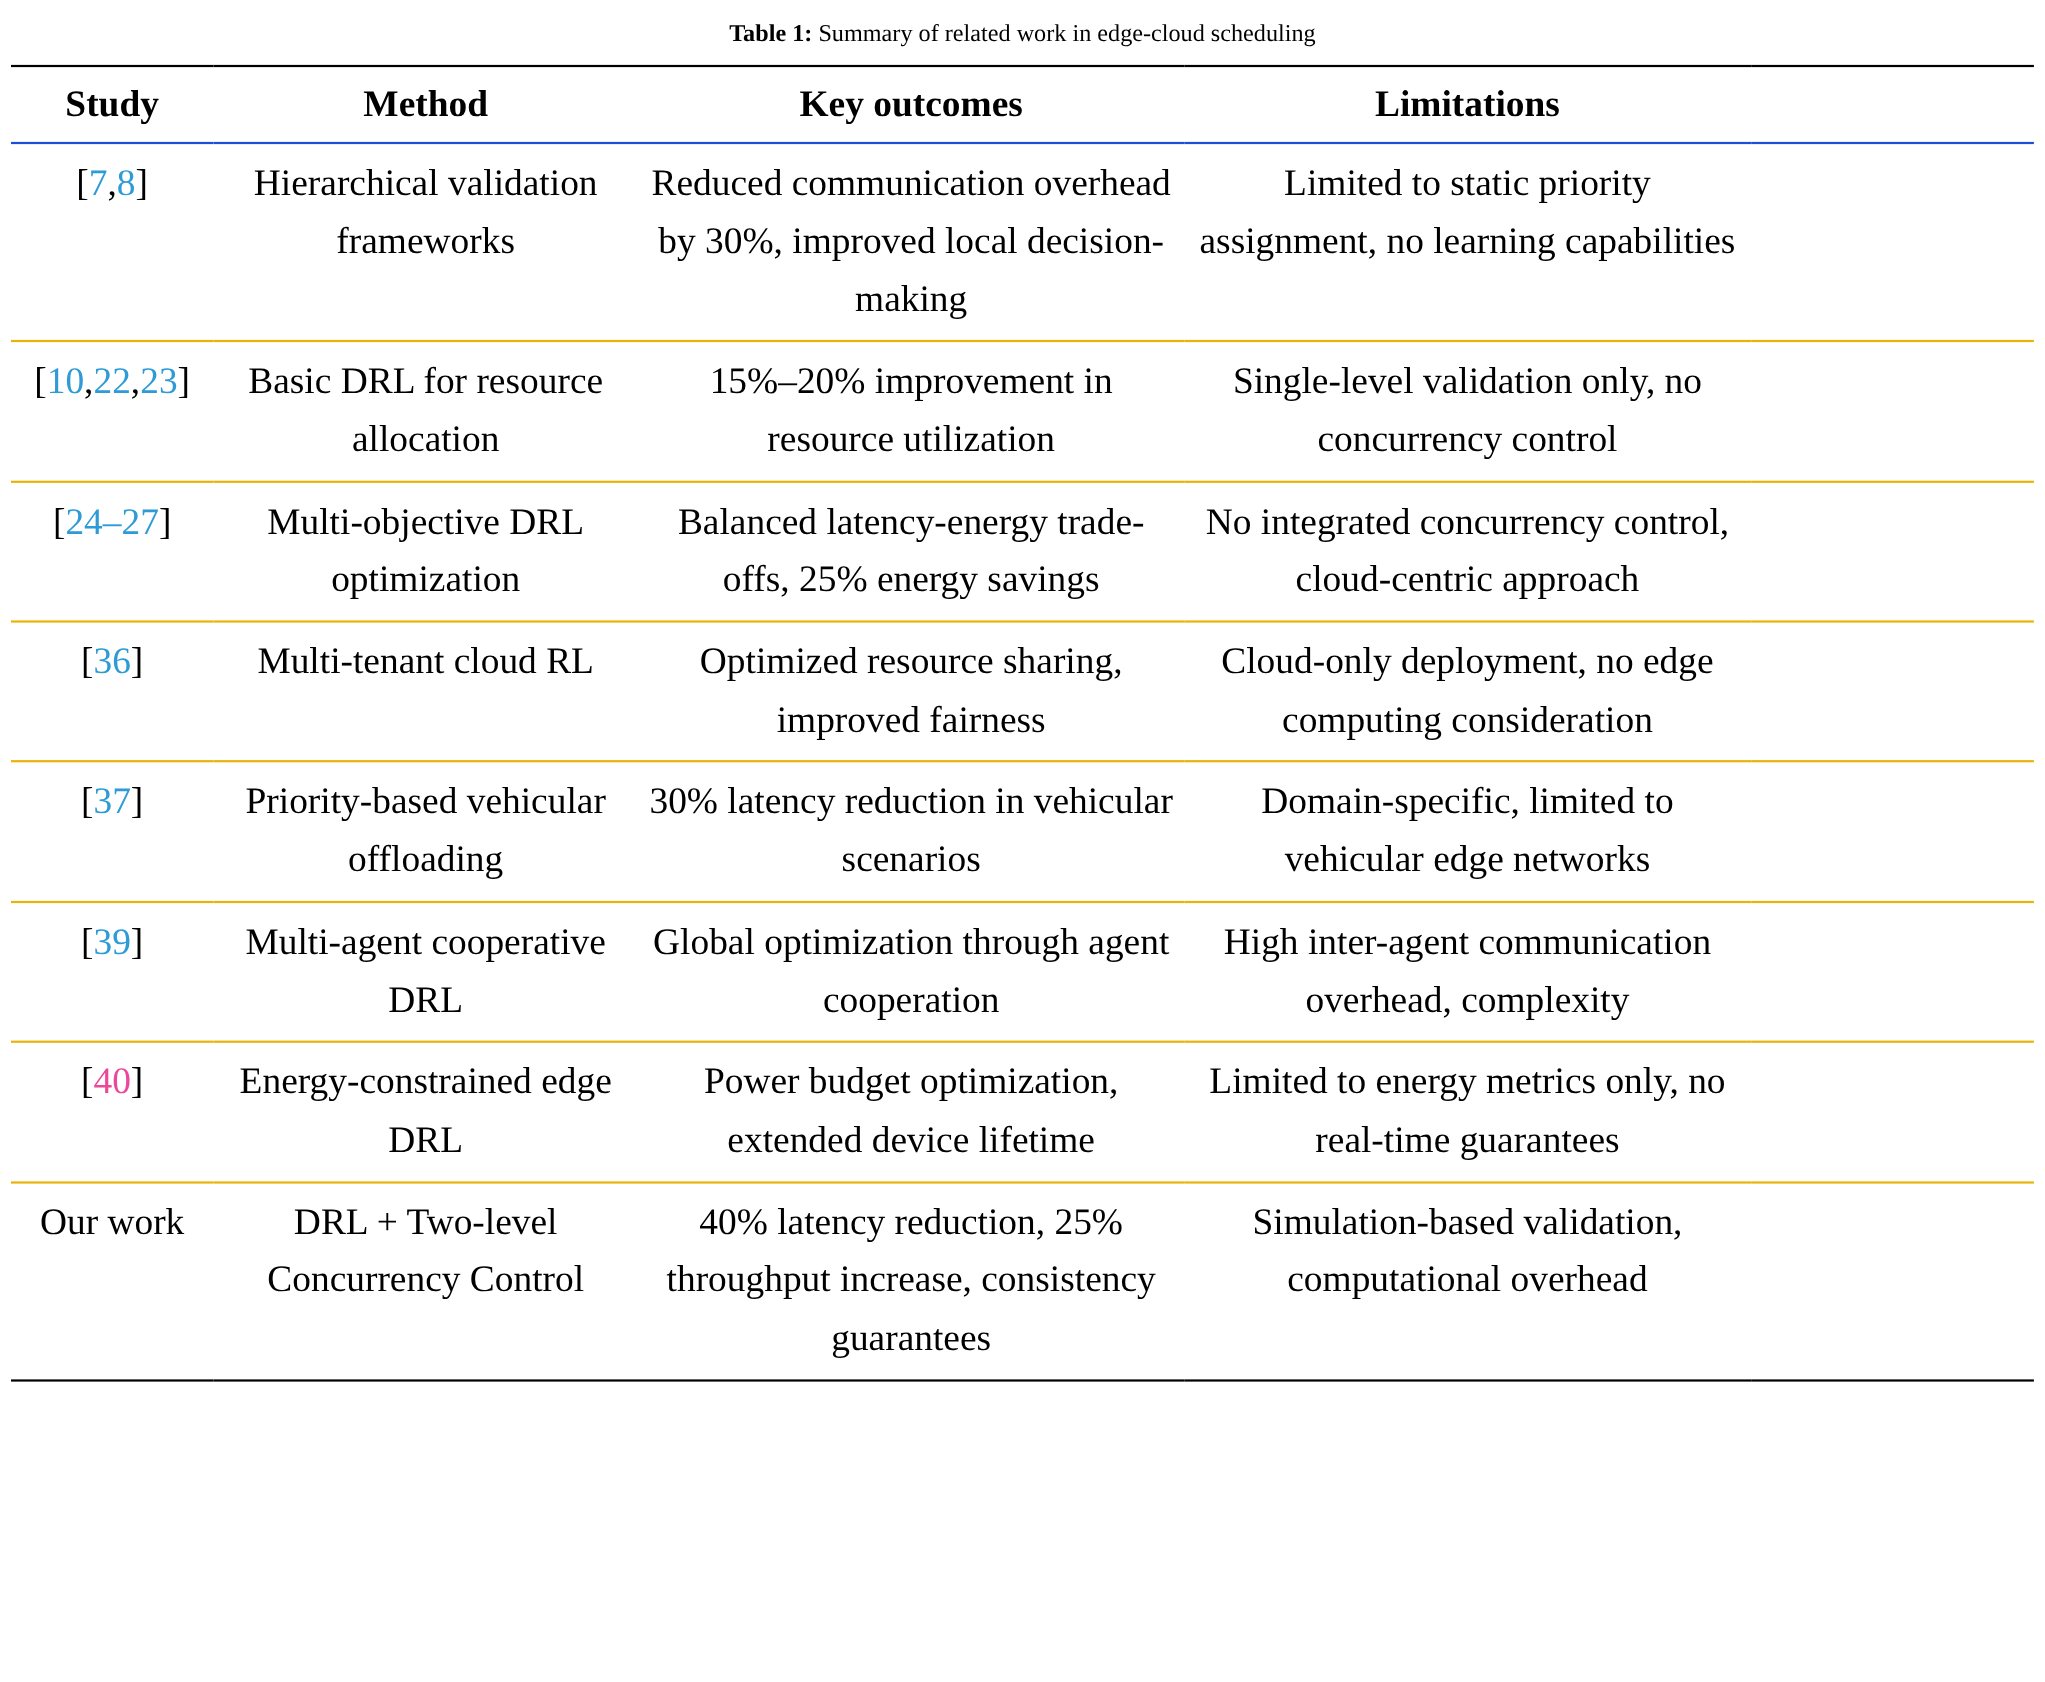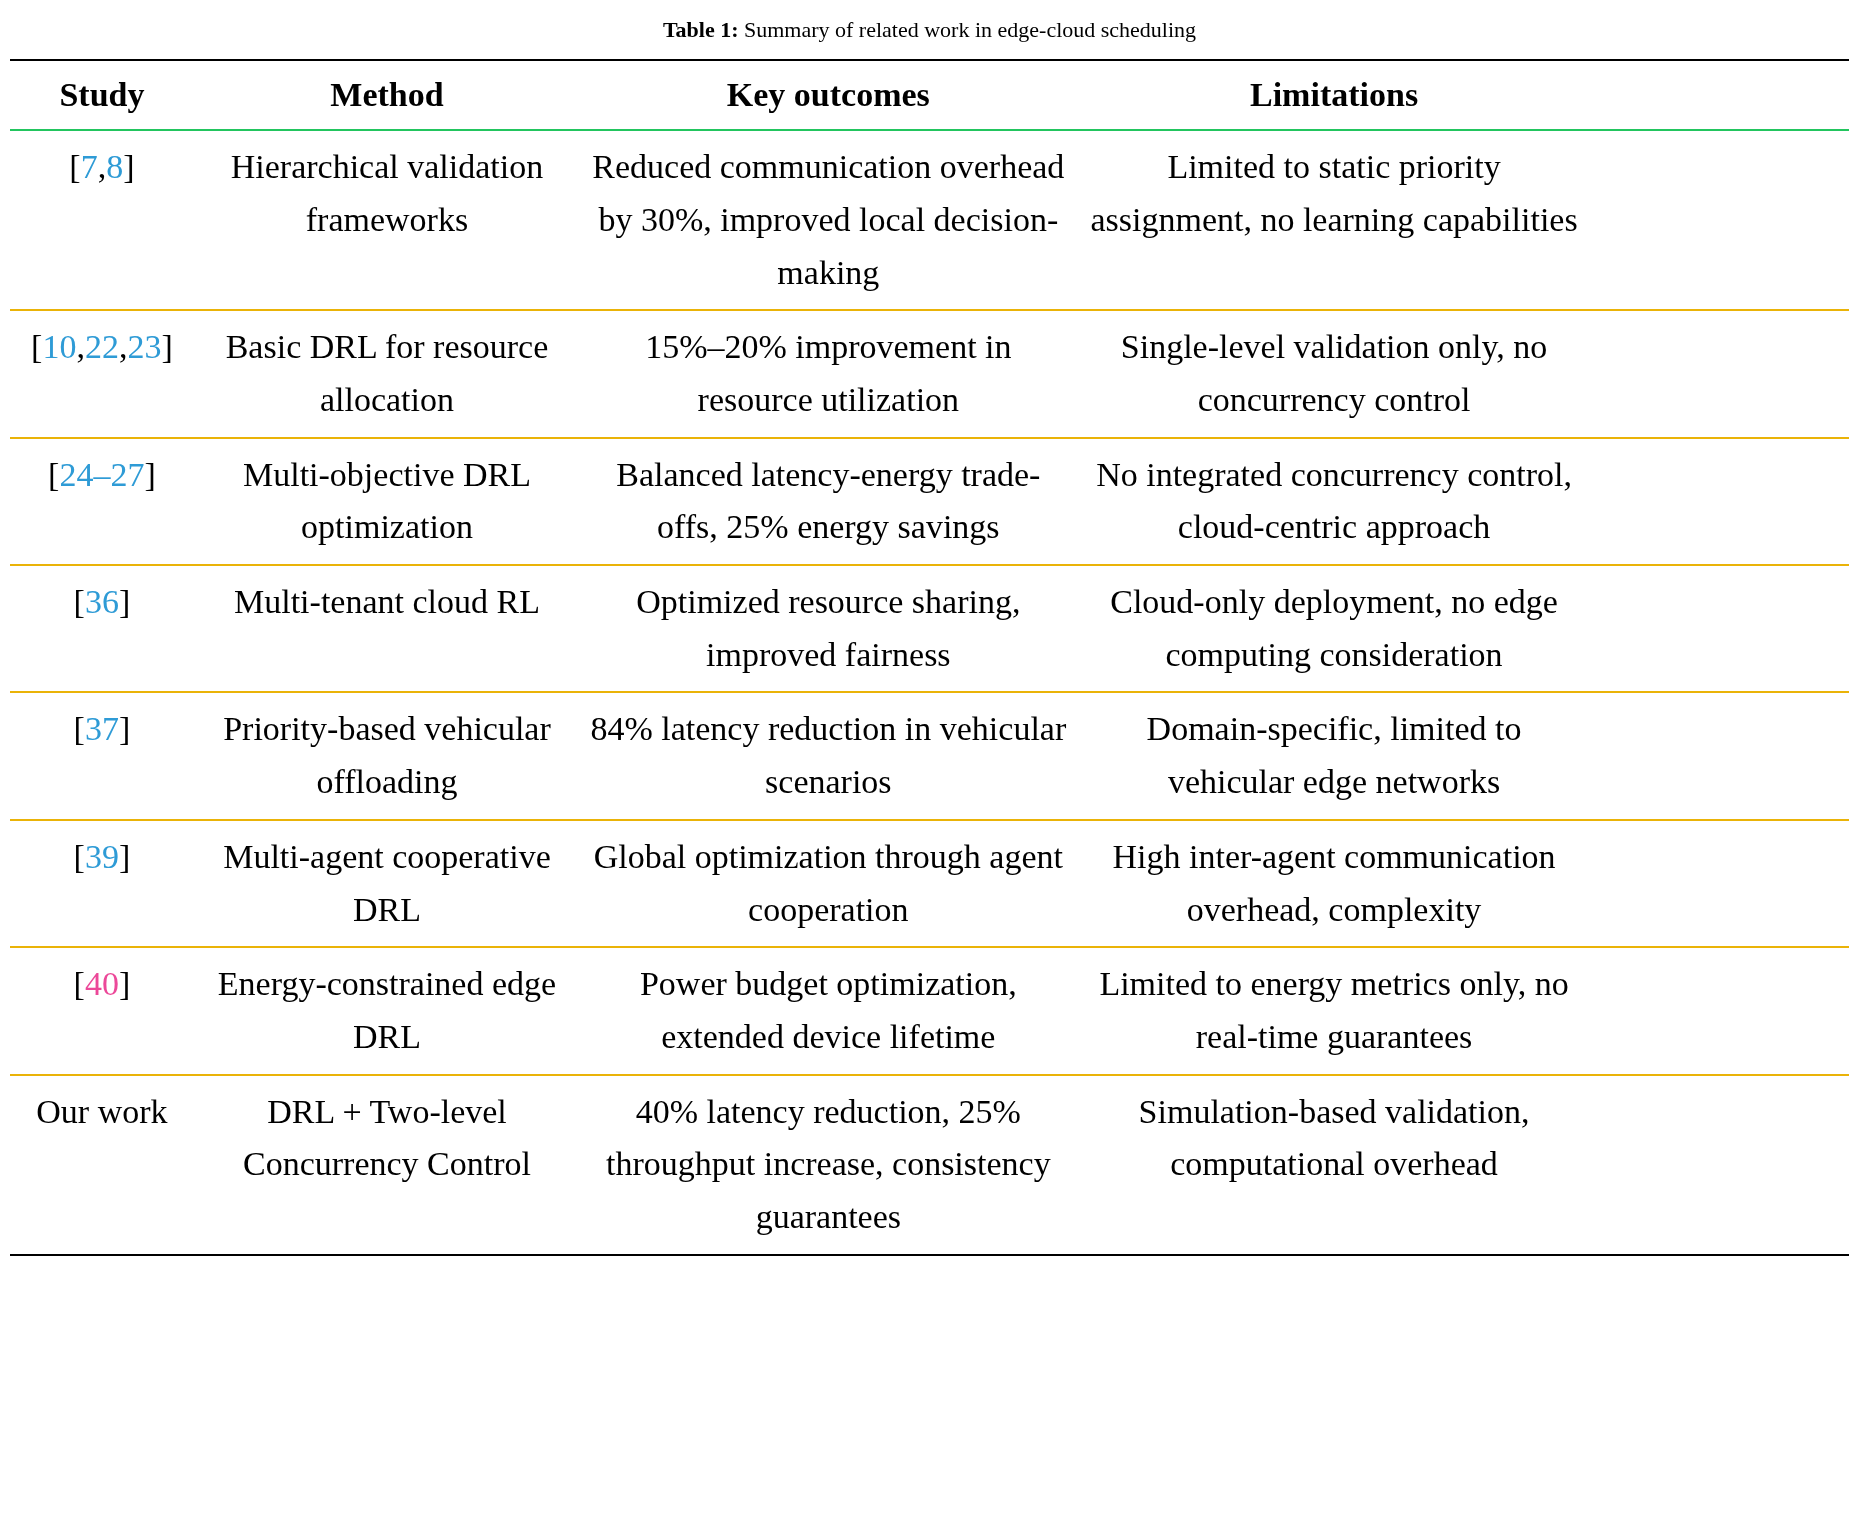--- a/index.html
+++ b/index.html
@@ -27,21 +27,21 @@
     table-layout: fixed;
     font-size: 34px;
     line-height: 1.55;
   }
   thead th {
     font-weight: bold;
     text-align: center;
     vertical-align: top;
     padding: 8px 8px;
     border-top: 2.5px solid #000;
-    border-bottom: 2px solid #22c55e;
+    border-bottom: 2px solid #1d4ed8;
   }
   tbody td {
     text-align: center;
     vertical-align: top;
     padding: 10px 8px;
     border-bottom: 2px solid #eab308;
   }
   tbody tr:last-child td { border-bottom: 2.5px solid #000; }
   .cite-link { text-decoration: none; cursor: pointer; }
 </style>
@@ -94,21 +94,21 @@
         <tr>
           <td><span>[</span><span class="cite-link" style="color: rgb(46, 155, 214);">36</span><span>]</span></td>
           <td>Multi-tenant cloud RL</td>
           <td>Optimized resource sharing, improved fairness</td>
           <td>Cloud-only deployment, no edge computing consideration</td>
           <td></td>
         </tr>
         <tr>
           <td><span>[</span><span class="cite-link" style="color: rgb(46, 155, 214); margin-top: 20px;">37</span><span>]</span></td>
           <td>Priority-based vehicular offloading</td>
-          <td>84% latency reduction in vehicular scenarios</td>
+          <td>30% latency reduction in vehicular scenarios</td>
           <td>Domain-specific, limited to vehicular edge networks</td>
           <td></td>
         </tr>
         <tr>
           <td><span>[</span><span class="cite-link" style="color: rgb(46, 155, 214);">39</span><span>]</span></td>
           <td>Multi-agent cooperative DRL</td>
           <td>Global optimization through agent cooperation</td>
           <td>High inter-agent communication overhead, complexity</td>
           <td></td>
         </tr>

